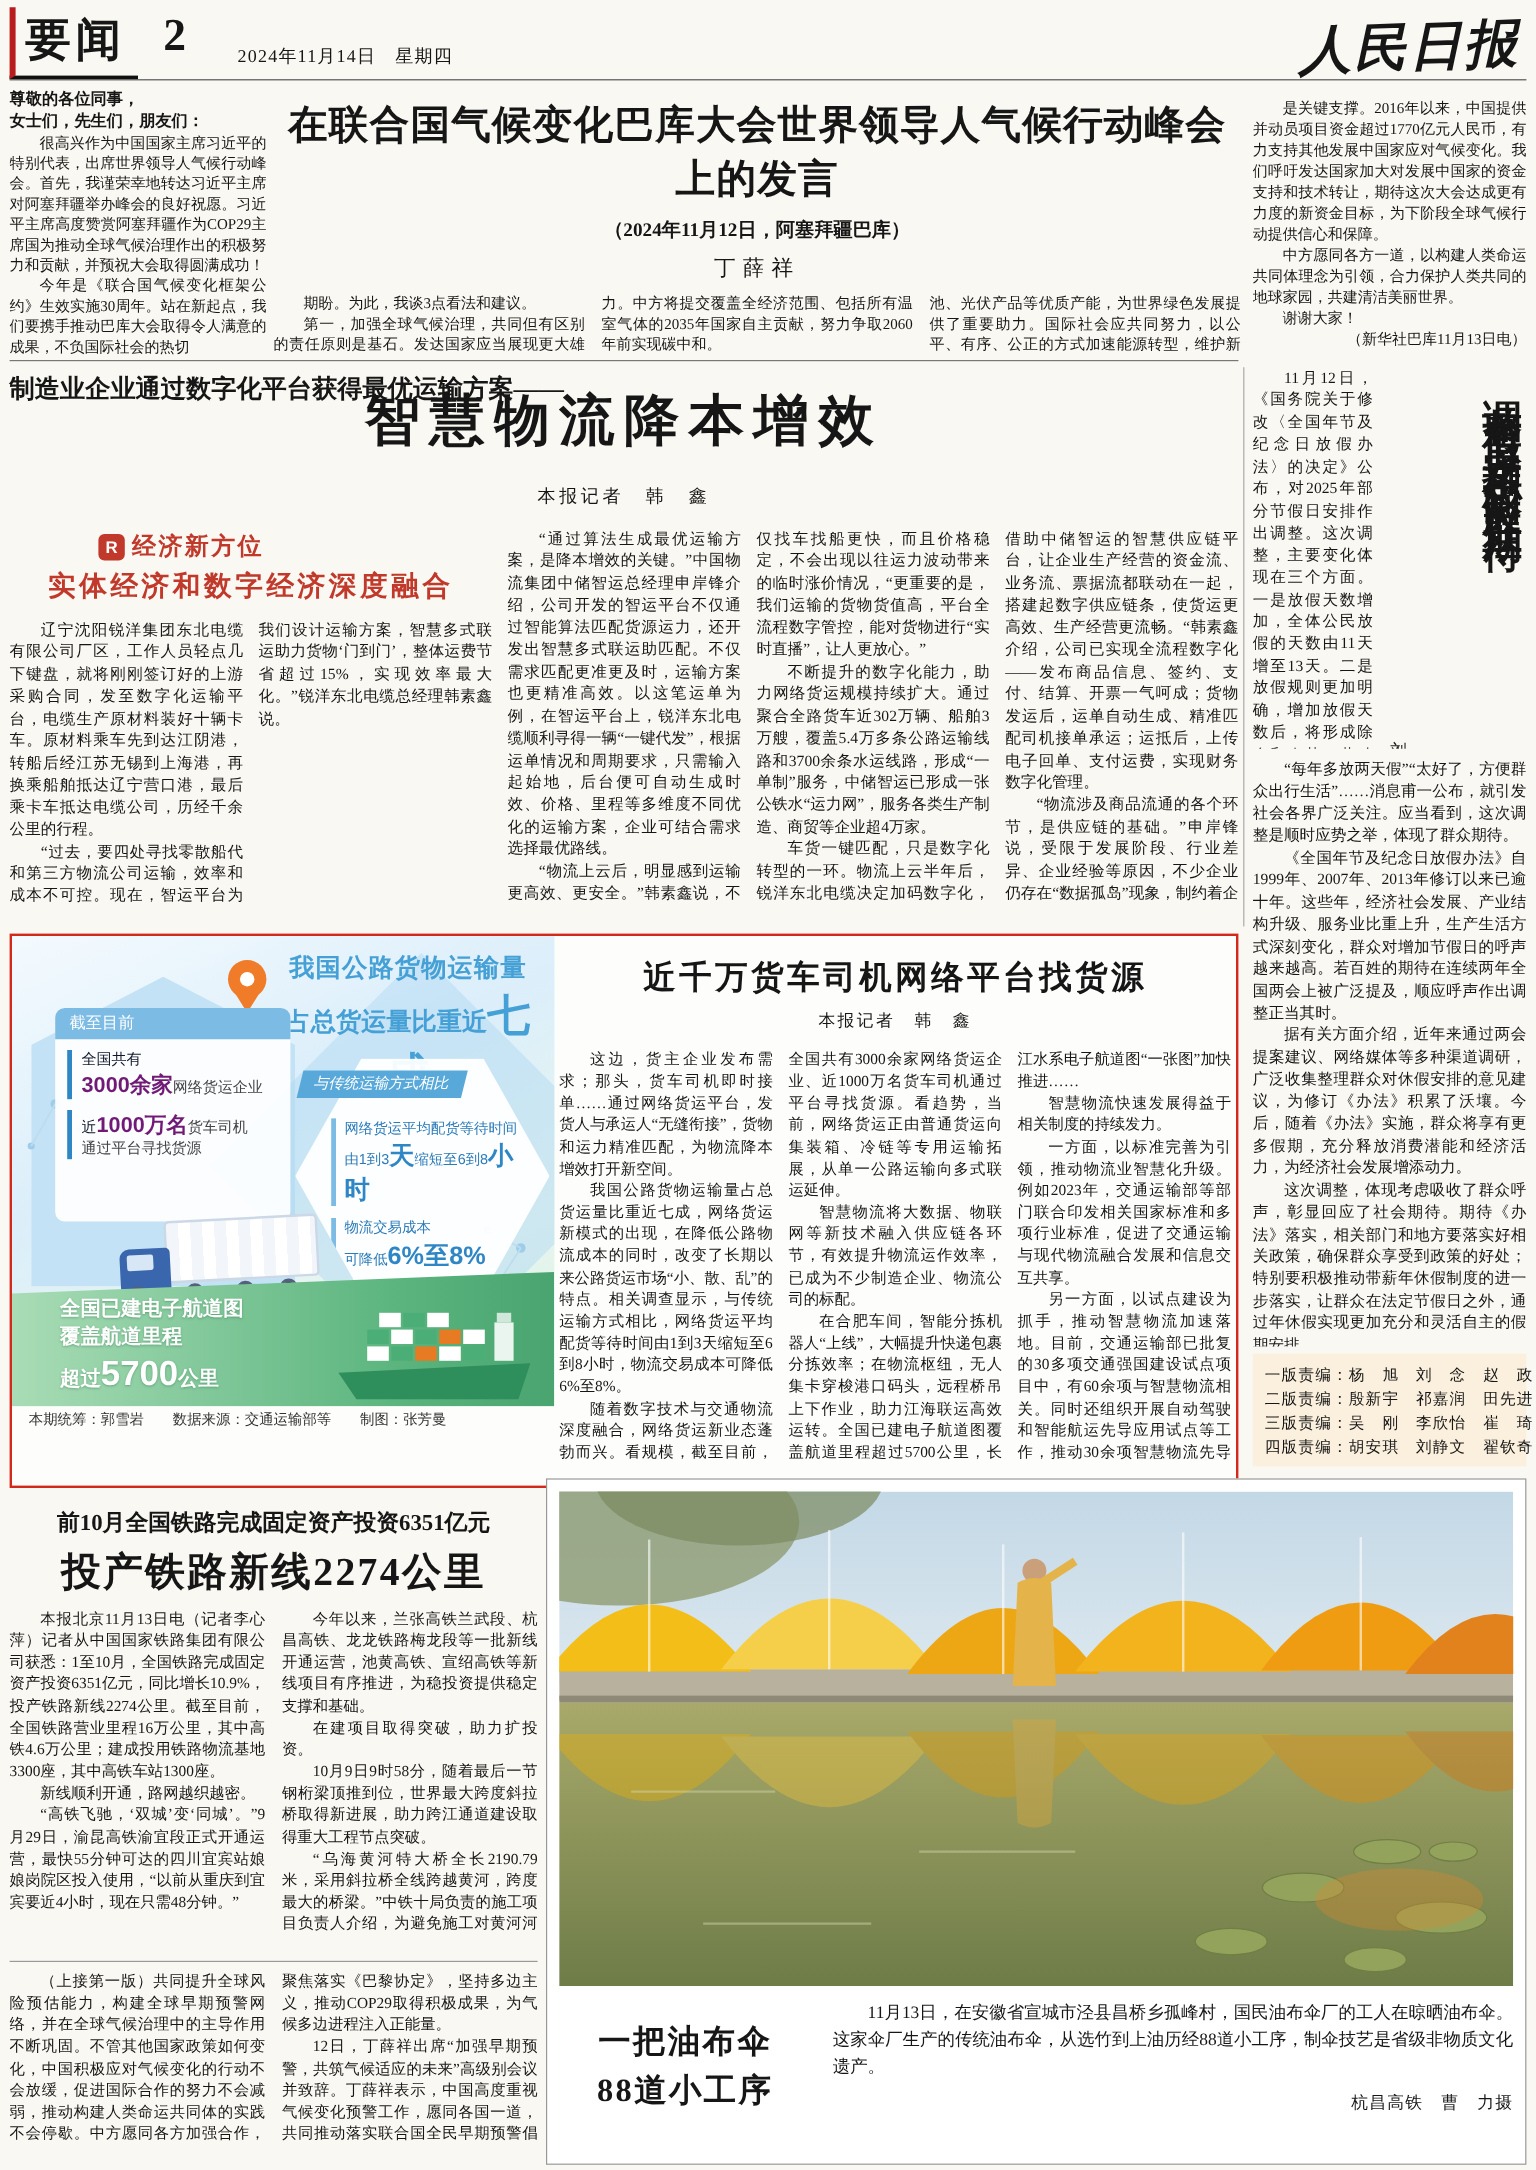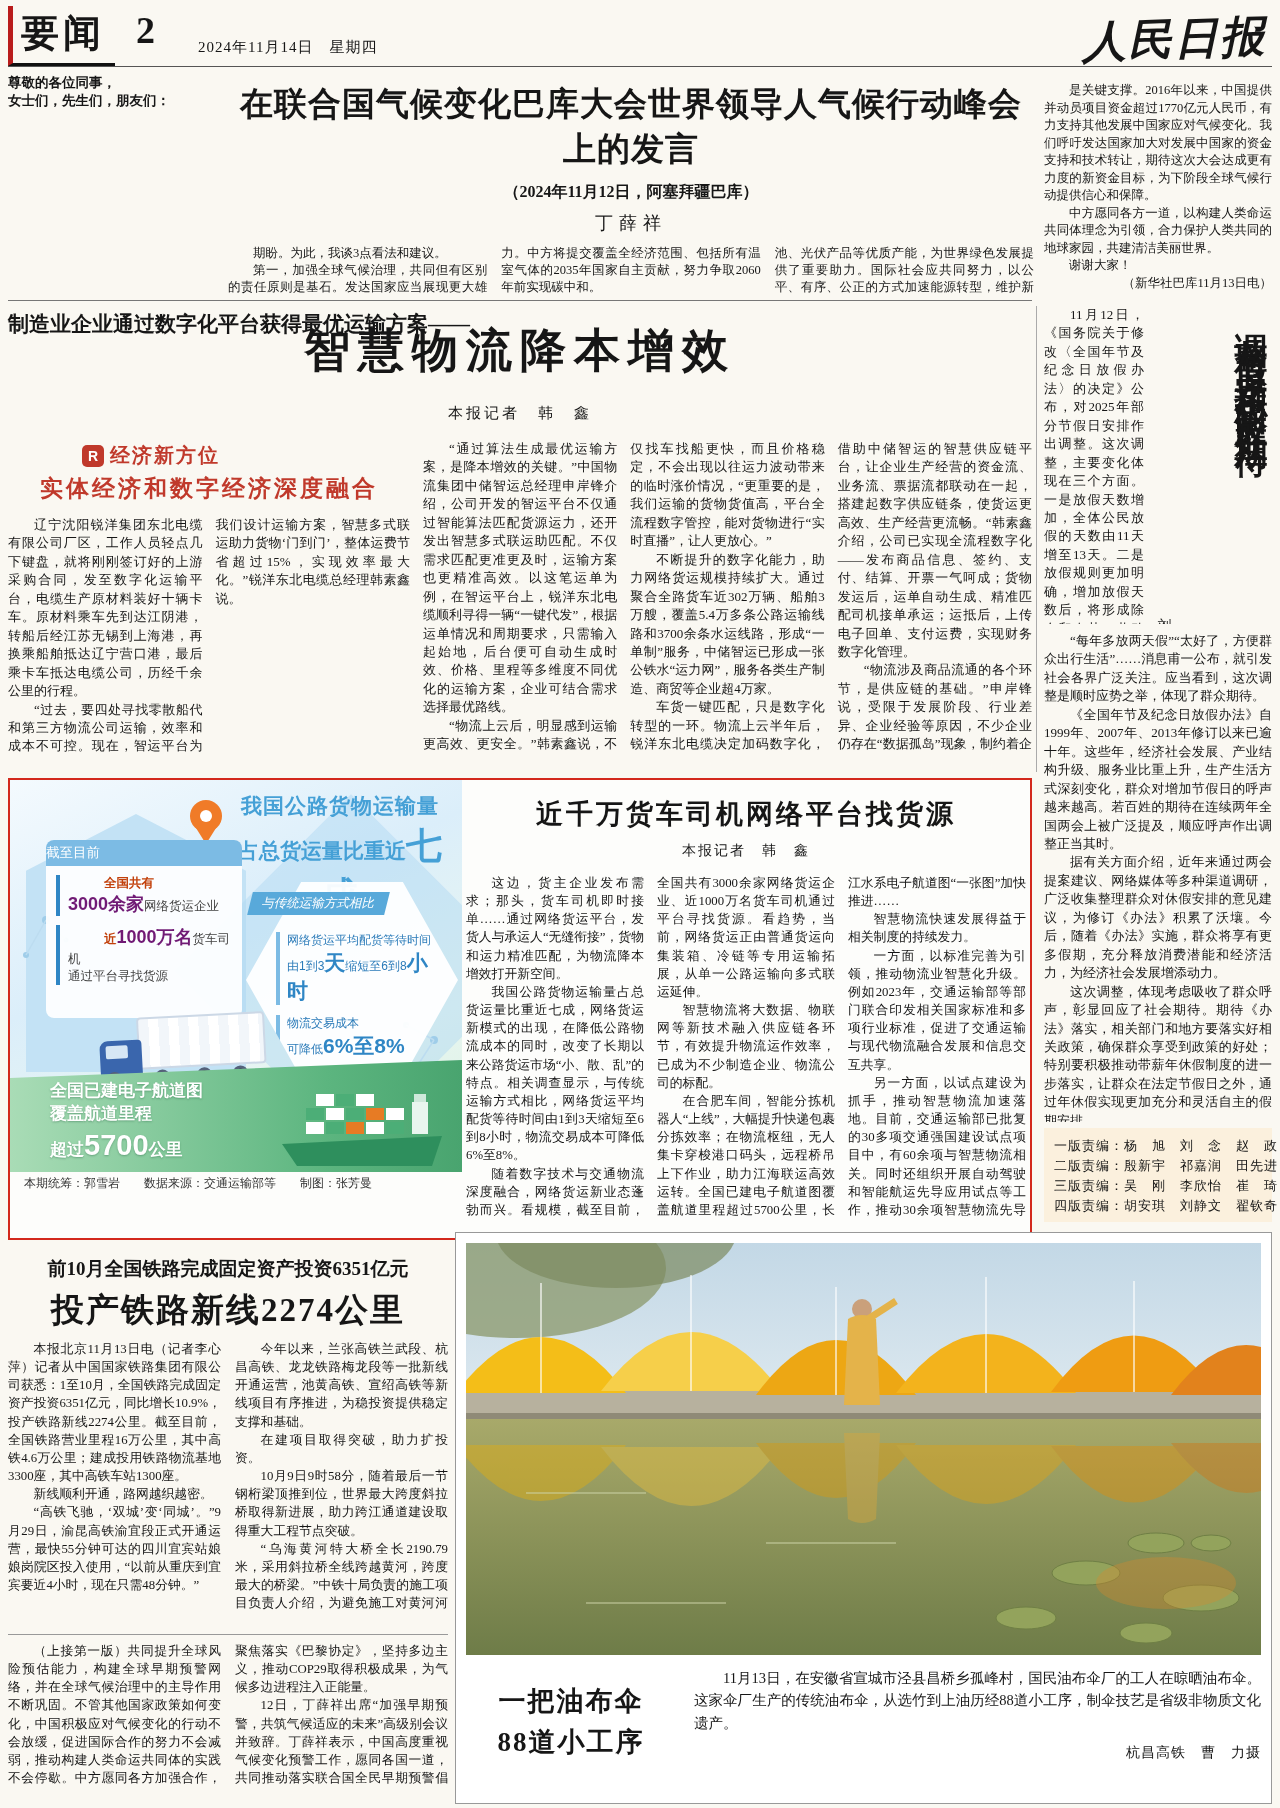--- a/index.html
+++ b/index.html
@@ -68,23 +68,23 @@
   .ig-heading { position:absolute; right:8px; top:12px; width:228px; text-align:center; color:#45a0d6; font-weight:bold; font-family:"Liberation Sans",sans-serif; }
   .ig-heading .l1 { font-size:21px; letter-spacing:1px; }
   .ig-heading .l2 { font-size:21px; margin-top:2px; }
   .ig-heading .big { font-size:36px; }
   .ig-pin { position:absolute; left:178px; top:20px; width:36px; height:52px; }
   .ig-pin .ball { position:absolute; left:2px; top:0; width:32px; height:32px; border-radius:50%; background:#f07b28; }
   .ig-pin .hole { position:absolute; left:12px; top:10px; width:12px; height:12px; border-radius:50%; background:#fff; }
   .ig-pin .tail { position:absolute; left:8px; top:28px; width:0; height:0; border-left:10px solid transparent; border-right:10px solid transparent; border-top:16px solid #f07b28; }
   .ig-pin .shadow { position:absolute; left:3px; top:44px; width:30px; height:8px; border-radius:50%; background:rgba(60,110,140,.3); }
   .ig-panel { position:absolute; left:36px; top:60px; width:196px; height:178px; background:rgba(255,255,255,.93); border-radius:8px; padding:0 10px 6px 10px; }
-  .ig-panel-hd { margin:0 -10px; background:#7cbbe4; color:#fff; font-size:13.5px; font-family:"Liberation Sans",sans-serif; padding:4px 0; border-radius:8px 8px 0 0; }
+  .ig-panel-hd { margin:0 -10px; background:#7cbbe4; color:#fff; font-size:13.5px; font-family:"Liberation Sans",sans-serif; padding:4px 12px; border-radius:8px 8px 0 0; }
   .ig-stat { border-left:4px solid #2f86c5; padding-left:8px; margin-top:9px; font-family:"Liberation Sans",sans-serif; }
-  .ig-stat .sm { font-size:12.5px; color:#c2410c; font-weight:bold;margin-left:36px; }
+  .ig-stat .sm { font-size:12.5px; color:#0f172a; font-weight:normal; }
   .ig-stat .smg { font-size:12.5px; color:#444; }
   .ig-stat .bg1 { font-size:18px; color:#701a75; font-weight:bold; }
   .ig-truck { position:absolute; left:66px; top:232px; width:190px; height:86px; transform:rotate(-3deg); }
   .ig-trailer { position:absolute; right:0; top:4px; width:128px; height:52px; background:#fff; border:2px solid #ccd8e6; border-radius:4px;
                 background-image:repeating-linear-gradient(90deg,#f2f6fa 0 10px,#fff 10px 20px); }
   .ig-cab { position:absolute; left:24px; top:26px; width:42px; height:36px; background:#3a66ad; border-radius:8px 4px 2px 4px; }
   .ig-cab:after { content:""; position:absolute; left:6px; top:5px; width:22px; height:13px; background:#d7e7f5; border-radius:2px; }
   .ig-wheel { position:absolute; bottom:14px; width:15px; height:15px; border-radius:50%; background:#2b3442; border:3px solid #55617a; }
   .ig-hex { position:absolute; left:236px; top:102px; width:212px; height:196px; background:rgba(255,255,255,.95);
             clip-path:polygon(26% 0,74% 0,100% 50%,74% 100%,26% 100%,0 50%); padding:40px 26px 0 30px; font-family:"Liberation Sans",sans-serif; }
@@ -146,20 +146,24 @@
   <div class="hdr-section">要闻</div>
   <div class="hdr-page">2</div>
   <div class="hdr-date">2024年11月14日　星期四</div>
   <div class="masthead">人民日报</div>
 </div>
 <div class="abs hdr-rule"></div>
 
 <div class="abs speech-colA">
   <p class="bp salut">尊敬的各位同事，</p>
   <p class="bp salut">女士们，先生们，朋友们：</p>
+  <div>
+      <p class="bp">很高兴作为中国国家主席习近平的特别代表，出席世界领导人气候行动峰会。首先，我谨荣幸地转达习近平主席对阿塞拜疆举办峰会的良好祝愿。习近平主席高度赞赏阿塞拜疆作为COP29主席国为推动全球气候治理作出的积极努力和贡献，并预祝大会取得圆满成功！</p>
+      <p class="bp">今年是《联合国气候变化框架公约》生效实施30周年。站在新起点，我们要携手推动巴库大会取得令人满意的成果，不负国际社会的热切</p>
+    </div>
 </div>
 
 <div class="abs speech-mid">
   <div class="speech-title">在联合国气候变化巴库大会世界领导人气候行动峰会上的发言</div>
   <div class="speech-dateline">（2024年11月12日，阿塞拜疆巴库）</div>
   <div class="speech-author">丁薛祥</div>
   <div class="speech-midcols">
       <p class="bp">期盼。为此，我谈3点看法和建议。</p>
       <p class="bp">第一，加强全球气候治理，共同但有区别的责任原则是基石。发达国家应当展现更大雄心和行动，履行率先减排义务，提前碳中和时间，发展中国家也要在能力范围内尽最大努力。中方将提交覆盖全经济范围、包括所有温室气体的2035年国家自主贡献，努力争取2060年前实现碳中和。</p>
       <p class="bp">第二，解决气候变化问题，归根结底要靠发展方式的彻底变革。中国电动汽车、锂电池、光伏产品等优质产能，为世界绿色发展提供了重要助力。国际社会应共同努力，以公平、有序、公正的方式加速能源转型，维护新能源产业链供应链稳定，促进绿色产品和技术的可及与革新，加快培育新质生产力。</p>

